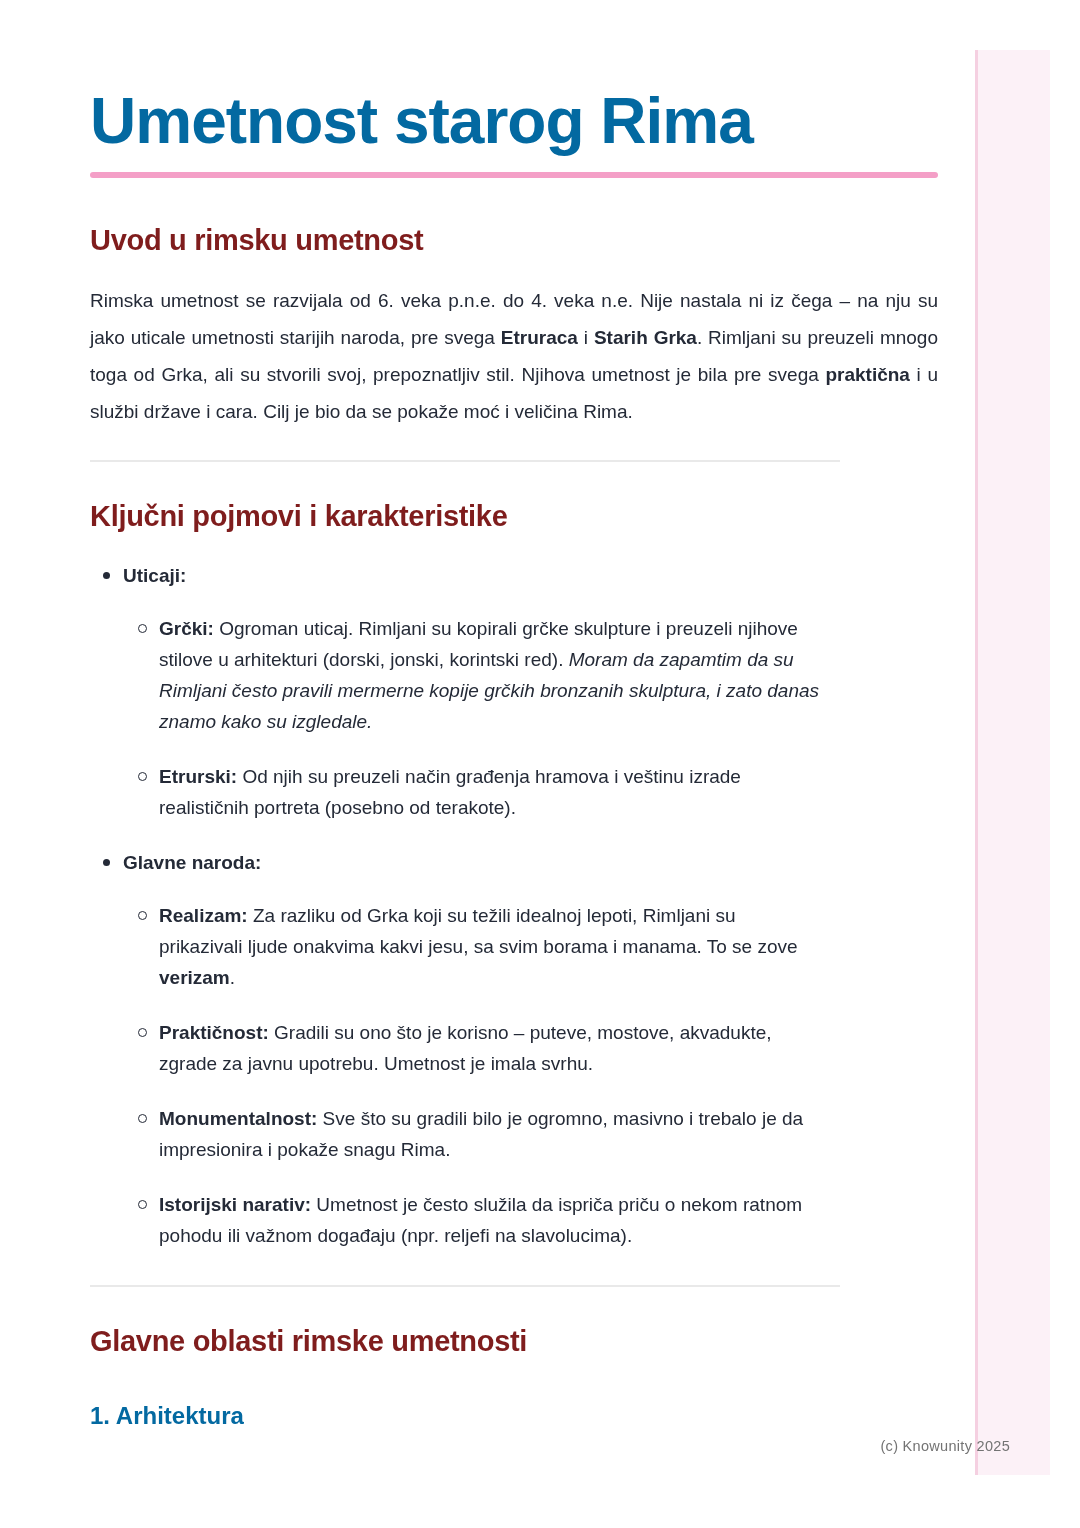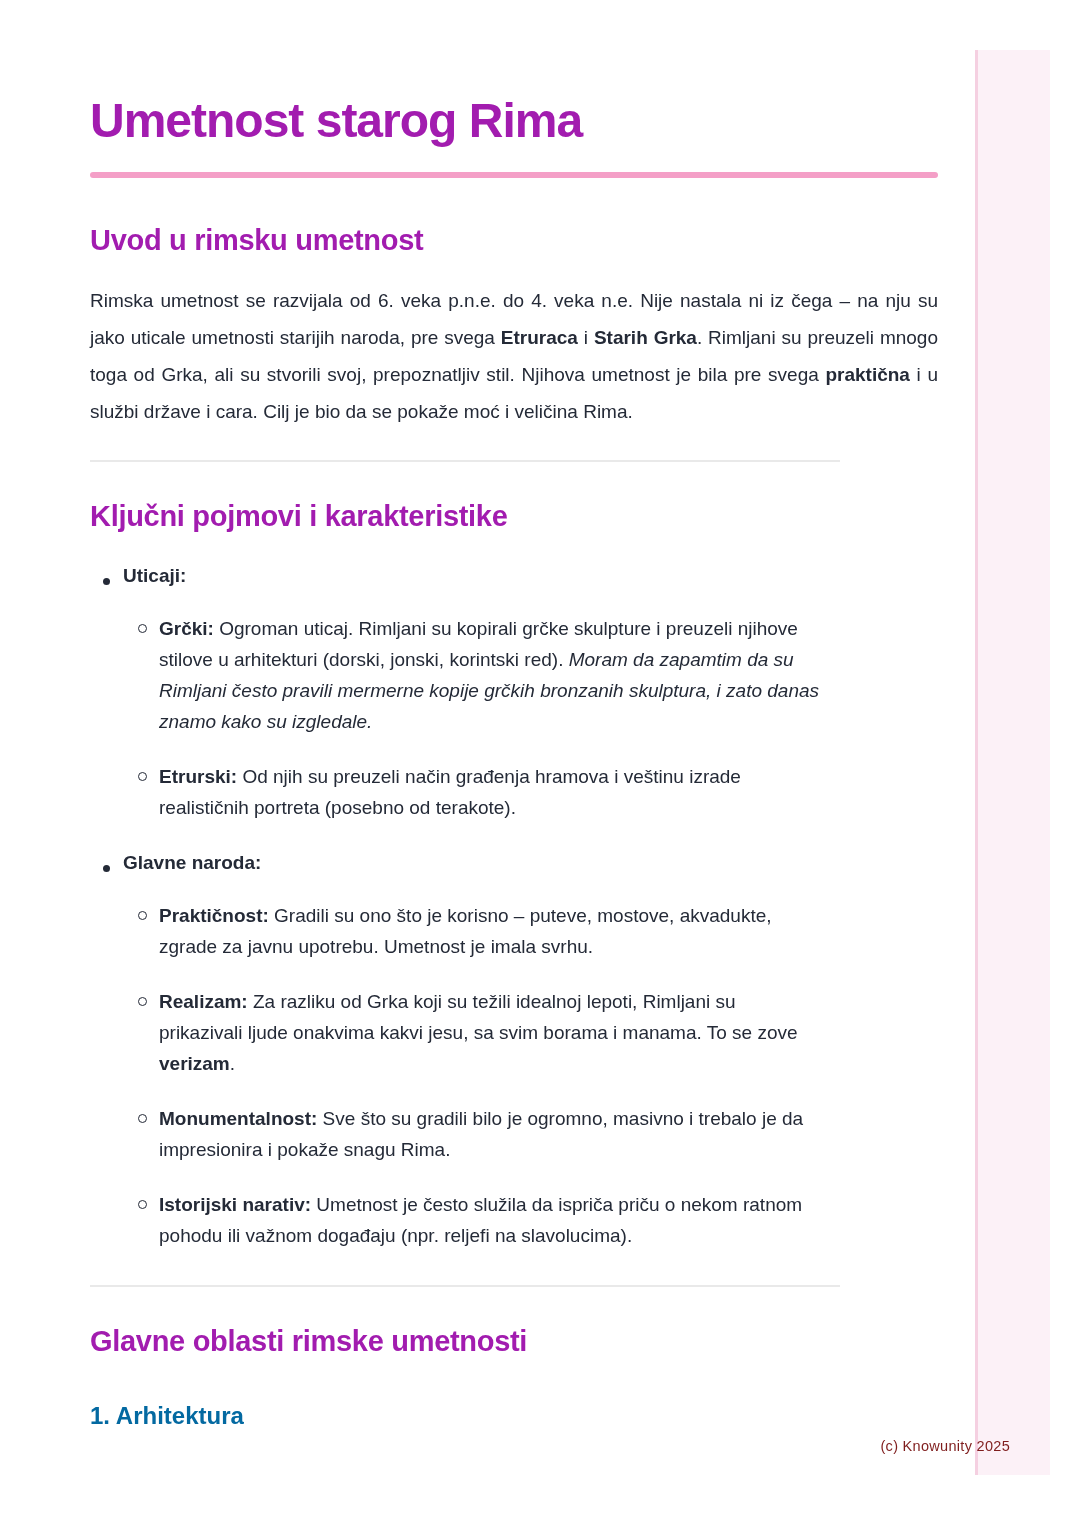--- a/index.html
+++ b/index.html
@@ -24,40 +24,40 @@
   }
   .content {
     position: absolute;
     left: 90px;
     top: 0;
     width: 848px;
     z-index: 1;
   }
   h1.page-title {
     margin: 92px 0 0 0;
-    font-size: 48px;
+    font-size: 64px;
     line-height: 58px;
     font-weight: 800;
     letter-spacing: -1px;
-    color: #a21caf;
+    color: #0369a1;
   }
   .title-rule {
     margin-top: 22px;
     width: 848px;
     height: 6px;
     border-radius: 3px;
     background: #f49fc7;
   }
   h2.sec {
     margin: 0;
     font-size: 29px;
     line-height: 36px;
     font-weight: 700;
     letter-spacing: -0.3px;
-    color: #a21caf;
+    color: #7f1d1d;
   }
   #h2-intro { margin-top: 44px; }
   #h2-key   { margin-top: 36px; }
   #h2-main  { margin-top: 36px; }
   h3.subsec {
     margin: 42px 0 0 0;
     font-size: 24px;
     line-height: 30px;
     font-weight: 700;
     color: #0369a1;
@@ -75,21 +75,21 @@
   }
   #divider-1 { margin-top: 30px; }
   #divider-2 { margin-top: 34px; }
   ul.l1 {
     list-style: none;
     margin: 26px 0 0 0;
     padding: 0 0 0 13px;
   }
   li.li1 { margin-bottom: 24px; }
   li.li1:last-child { margin-bottom: 0; }
-  .li-row { display: flex; align-items: center; }
+  .li-row { display: flex; align-items: flex-start; }
   .marker.dot {
     flex: 0 0 auto;
     width: 7px; height: 7px;
     border-radius: 50%;
     background: #242a37;
     margin-top: 12px;
   }
   .li1-label {
     margin-left: 13px;
     font-weight: 700;
@@ -123,21 +123,21 @@
     max-width: 662px;
   }
   .b { font-weight: 700; }
   .i { font-style: italic; }
   .footer {
     position: absolute;
     top: 1438px;
     right: 70px;
     font-size: 14.5px;
     letter-spacing: 0.3px;
-    color: #7f1d1d;
+    color: #737373;
     z-index: 2;
   }
 </style>
 </head>
 <body>
 
 <div class="edge-strip"></div>
 
 <main class="content">
 
@@ -171,25 +171,25 @@
       </ul>
     </li>
     <li class="li1">
       <div class="li-row">
         <span class="marker dot"></span>
         <span class="li1-label">Glavne naroda:</span>
       </div>
       <ul class="l2">
         <li class="li2">
           <span class="marker ring"></span>
+          <div class="li2-text"><span class="b">Realizam:</span><span> Za razliku od Grka koji su težili idealnoj lepoti, Rimljani su prikazivali ljude onakvima kakvi jesu, sa svim borama i manama. To se zove </span><span class="b">verizam</span><span>.</span></div>
+        </li>
+        <li class="li2">
+          <span class="marker ring"></span>
           <div class="li2-text"><span class="b">Praktičnost:</span><span> Gradili su ono što je korisno – puteve, mostove, akvadukte, zgrade za javnu upotrebu. Umetnost je imala svrhu.</span></div>
-        </li>
-        <li class="li2">
-          <span class="marker ring"></span>
-          <div class="li2-text"><span class="b">Realizam:</span><span> Za razliku od Grka koji su težili idealnoj lepoti, Rimljani su prikazivali ljude onakvima kakvi jesu, sa svim borama i manama. To se zove </span><span class="b">verizam</span><span>.</span></div>
         </li>
         <li class="li2">
           <span class="marker ring"></span>
           <div class="li2-text"><span class="b">Monumentalnost:</span><span> Sve što su gradili bilo je ogromno, masivno i trebalo je da impresionira i pokaže snagu Rima.</span></div>
         </li>
         <li class="li2">
           <span class="marker ring"></span>
           <div class="li2-text"><span class="b">Istorijski narativ:</span><span> Umetnost je često služila da ispriča priču o nekom ratnom pohodu ili važnom događaju (npr. reljefi na slavolucima).</span></div>
         </li>
       </ul>

